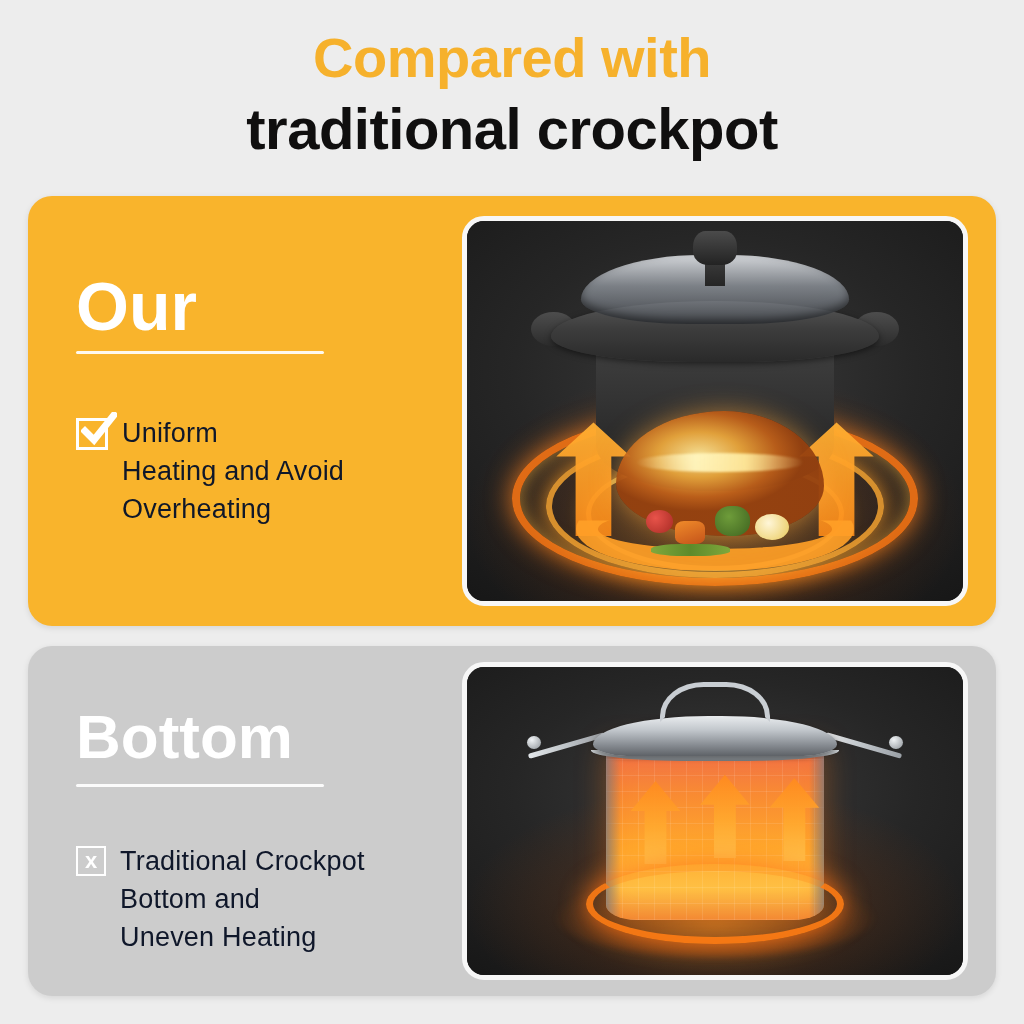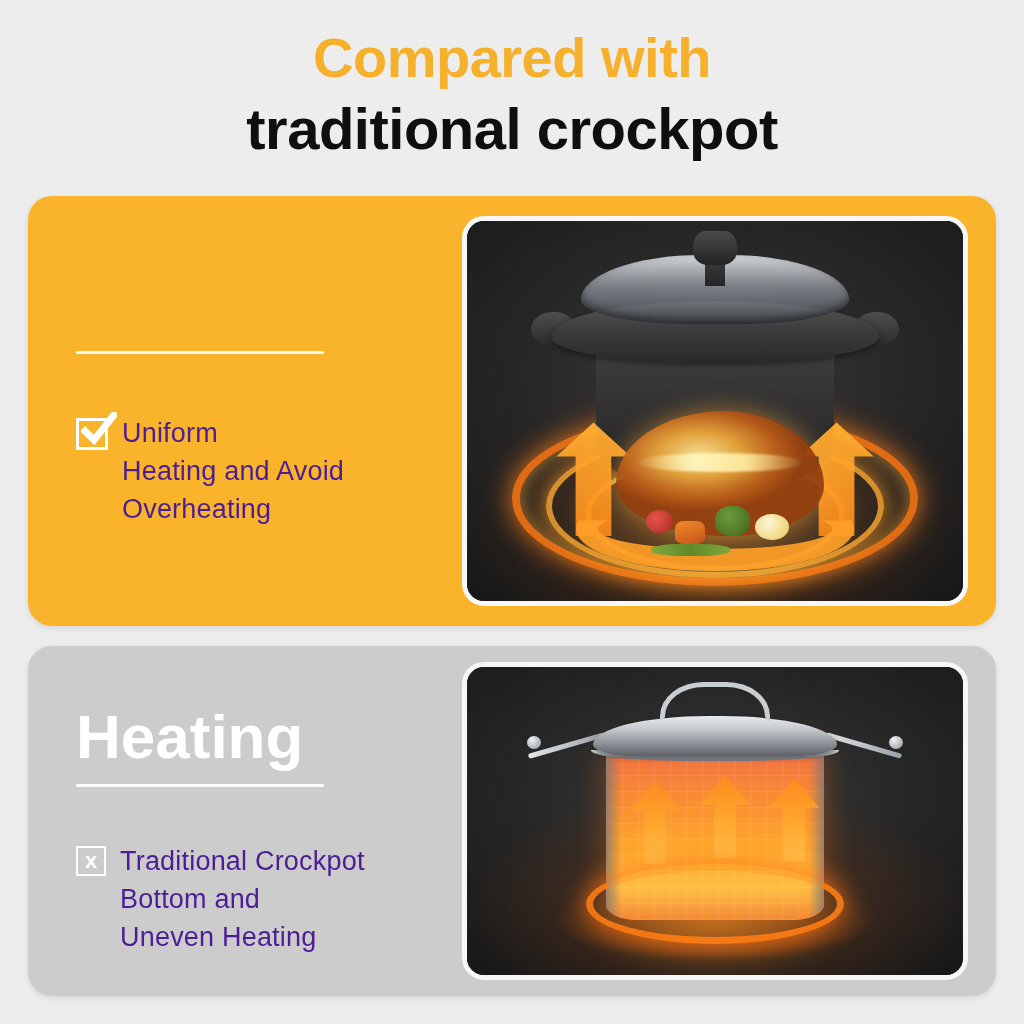--- a/index.html
+++ b/index.html
@@ -121,21 +121,21 @@
     left:0; top:0;
     width:100%; height:100%;
     display:flex; align-items:center; justify-content:center;
     color:#ffffff;
     font-size:22px;
     font-weight:900;
     line-height:1;
   }
 
   .feature-text {
-    color:#4c1d95;
+    color:#0f172a;
     font-size:27px;
     line-height:38px;
     font-weight:400;
     white-space:pre-line;
     letter-spacing:0.2px;
   }
 
   
   .tile {
     position:absolute;
@@ -422,20 +422,21 @@
 <div id="stage">
 
   <div class="headline">
     <span class="line1">Compared with</span>
     <span class="line2">traditional crockpot</span>
   </div>
 
   <div class="panel panel-our">
 
     <div class="panel-left">
+      <div class="panel-heading">Our</div>
       <div class="panel-rule"></div>
 
       <div class="feature">
         <div class="mark-box">
           <svg class="check-glyph" viewBox="0 0 36 36">
             <path d="M4 19 L13 28 L33 3" fill="none" stroke="#ffffff" stroke-width="7" stroke-linecap="square" stroke-linejoin="miter"></path>
           </svg>
         </div>
         <div class="feature-text">Uniform
 Heating and Avoid
@@ -470,21 +471,21 @@
         <div class="veg veg-egg"></div>
         <div class="veg veg-peas"></div>
       </div>
     </div>
   </div>
 
 
   <div class="panel panel-others">
 
     <div class="panel-left">
-      <div class="panel-heading">Heating</div>
+      <div class="panel-heading">Bottom</div>
       <div class="panel-rule"></div>
 
       <div class="feature">
         <div class="mark-box">
           <div class="x-glyph">x</div>
         </div>
         <div class="feature-text">Traditional Crockpot
 Bottom and
 Uneven Heating</div>
       </div>

